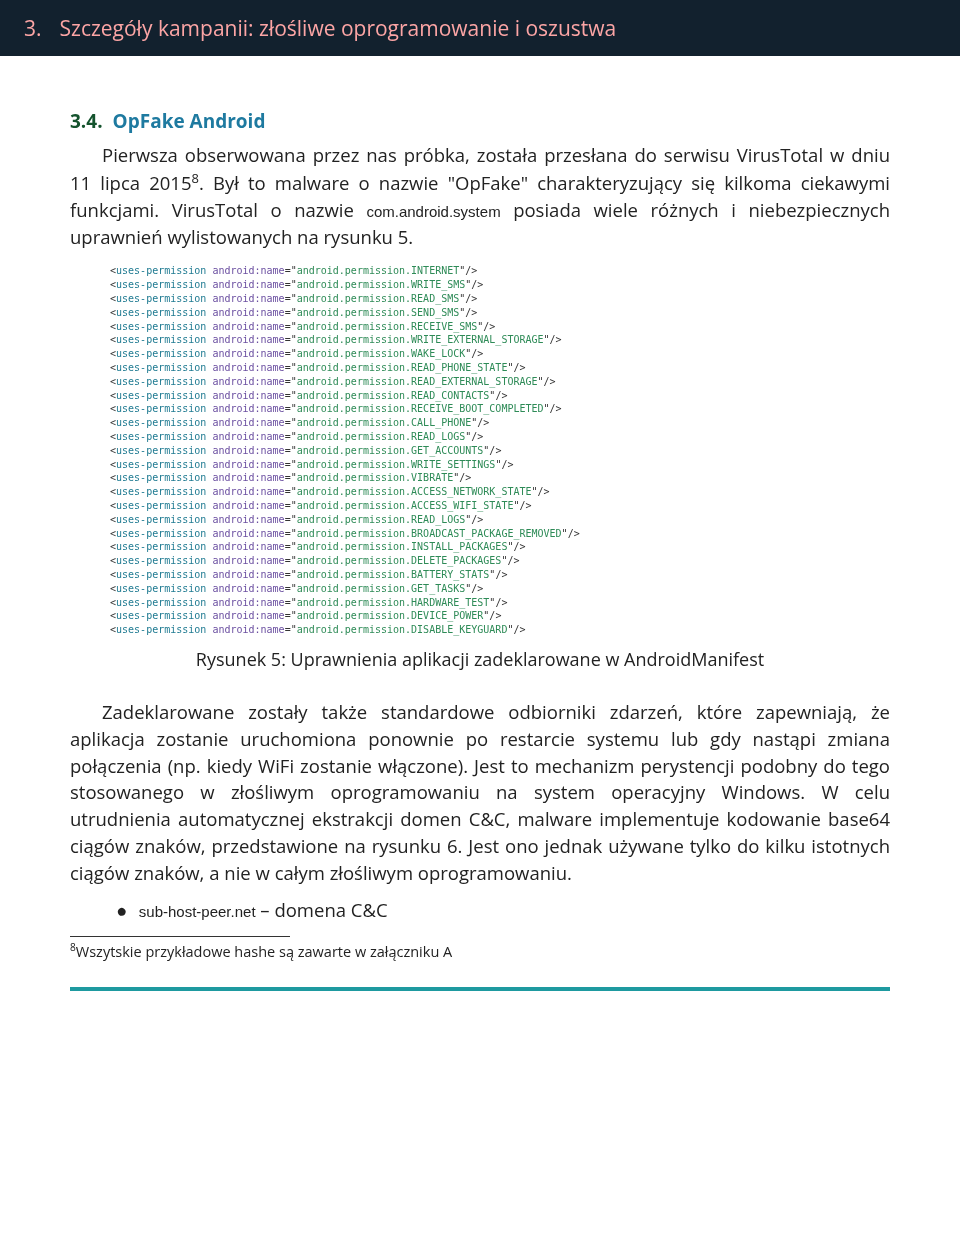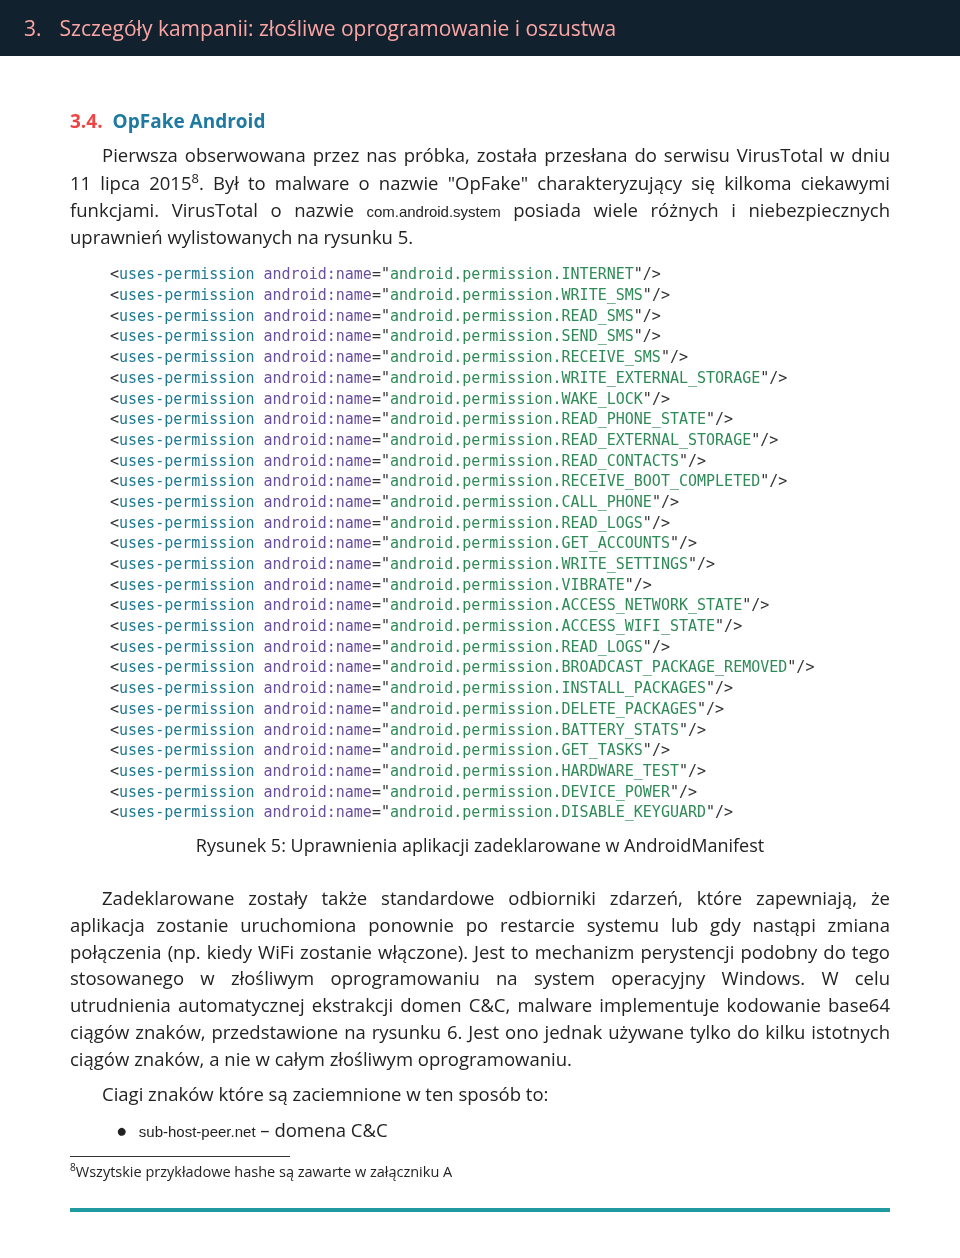--- a/index.html
+++ b/index.html
@@ -32,31 +32,31 @@
   .body-text.indent {
     text-indent: 32px;
   }
   .section-head {
     font-size: 19px;
     font-weight: 700;
     color: #1e7aa0;
     margin: 18px 0 8px 0;
   }
   .section-head .sn {
-    color: #ef4444;
+    color: #14532d;
     font-weight: 700;
     margin-right: 10px;
   }
   code.inline {
     font-family: Liberation Sans, sans-serif;
     font-size: 15px;
   }
   .code-block {
     font-family: "Consolas", "Menlo", monospace;
-    font-size: 15px;
+    font-size: 10px;
     line-height: 1.38;
     white-space: pre;
     margin: 14px 0 6px 40px;
   }
   .tag   { color: #1e7a91; }
   .attr  { color: #6a4ea0; }
   .eq    { color: #333; }
   .str   { color: #2e8b57; }
   .punct { color: #333; }
   .caption {
@@ -130,21 +130,20 @@
 <span class="punct">&lt;</span><span class="tag">uses-permission</span> <span class="attr">android:name</span><span class="eq">=</span><span class="punct">"</span><span class="str">android.permission.BATTERY_STATS</span><span class="punct">"</span><span class="punct">/&gt;</span>
 <span class="punct">&lt;</span><span class="tag">uses-permission</span> <span class="attr">android:name</span><span class="eq">=</span><span class="punct">"</span><span class="str">android.permission.GET_TASKS</span><span class="punct">"</span><span class="punct">/&gt;</span>
 <span class="punct">&lt;</span><span class="tag">uses-permission</span> <span class="attr">android:name</span><span class="eq">=</span><span class="punct">"</span><span class="str">android.permission.HARDWARE_TEST</span><span class="punct">"</span><span class="punct">/&gt;</span>
 <span class="punct">&lt;</span><span class="tag">uses-permission</span> <span class="attr">android:name</span><span class="eq">=</span><span class="punct">"</span><span class="str">android.permission.DEVICE_POWER</span><span class="punct">"</span><span class="punct">/&gt;</span>
 <span class="punct">&lt;</span><span class="tag">uses-permission</span> <span class="attr">android:name</span><span class="eq">=</span><span class="punct">"</span><span class="str">android.permission.DISABLE_KEYGUARD</span><span class="punct">"</span><span class="punct">/&gt;</span></div>
 
   <p class="caption">Rysunek 5: Uprawnienia aplikacji zadeklarowane w AndroidManifest</p>
 
   <p class="body-text indent">Zadeklarowane zostały także standardowe odbiorniki zdarzeń, które zapewniają, że aplikacja zostanie uruchomiona ponownie po restarcie systemu lub gdy nastąpi zmiana połączenia (np. kiedy WiFi zostanie włączone). Jest to mechanizm perystencji podobny do tego stosowanego w złośliwym oprogramowaniu na system operacyjny Windows. W celu utrudnienia automatycznej ekstrakcji domen C&amp;C, malware implementuje kodowanie base64 ciągów znaków, przedstawione na rysunku 6. Jest ono jednak używane tylko do kilku istotnych ciągów znaków, a nie w całym złośliwym oprogramowaniu.</p>
 
-  <p class="body-text indent">Ciagi znaków które są zaciemnione w ten sposób to:</p>
 
   <div class="list">
     <span class="bullet">●</span>
     <code class="inline">sub-host-peer.net</code><span> – domena C&amp;C</span>
   </div>
 
   <hr class="footnote-rule">
   <p class="footnote">
     <sup>8</sup><span>Wszytskie przykładowe hashe są zawarte w załączniku A</span>
   </p>

